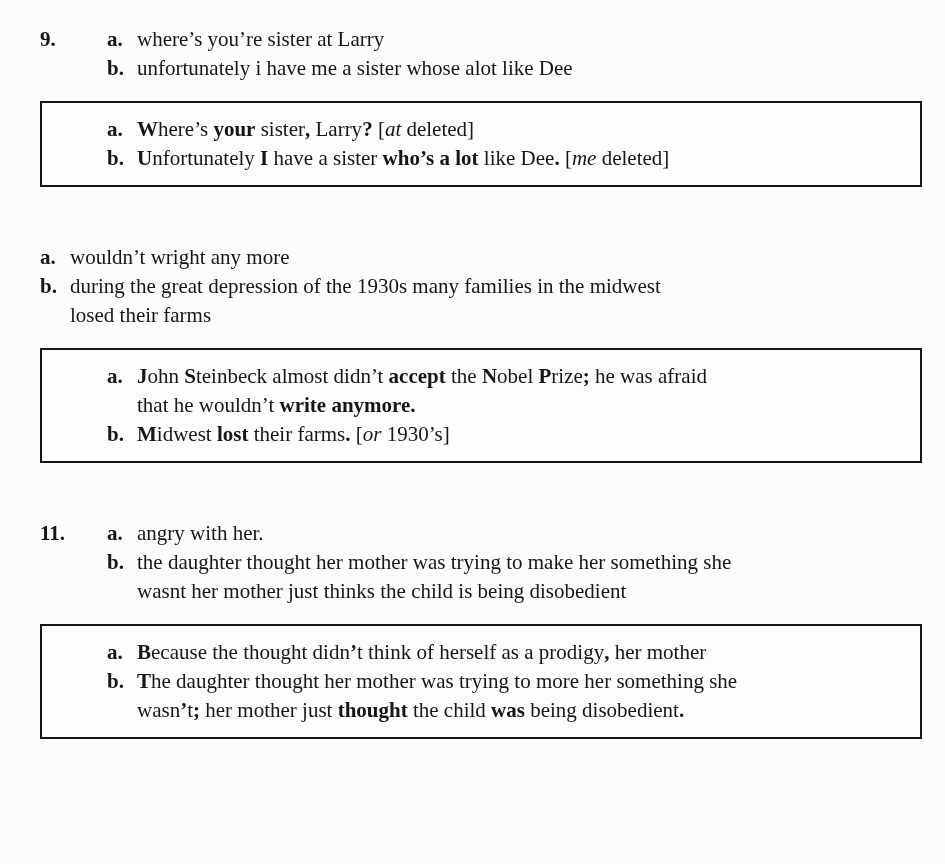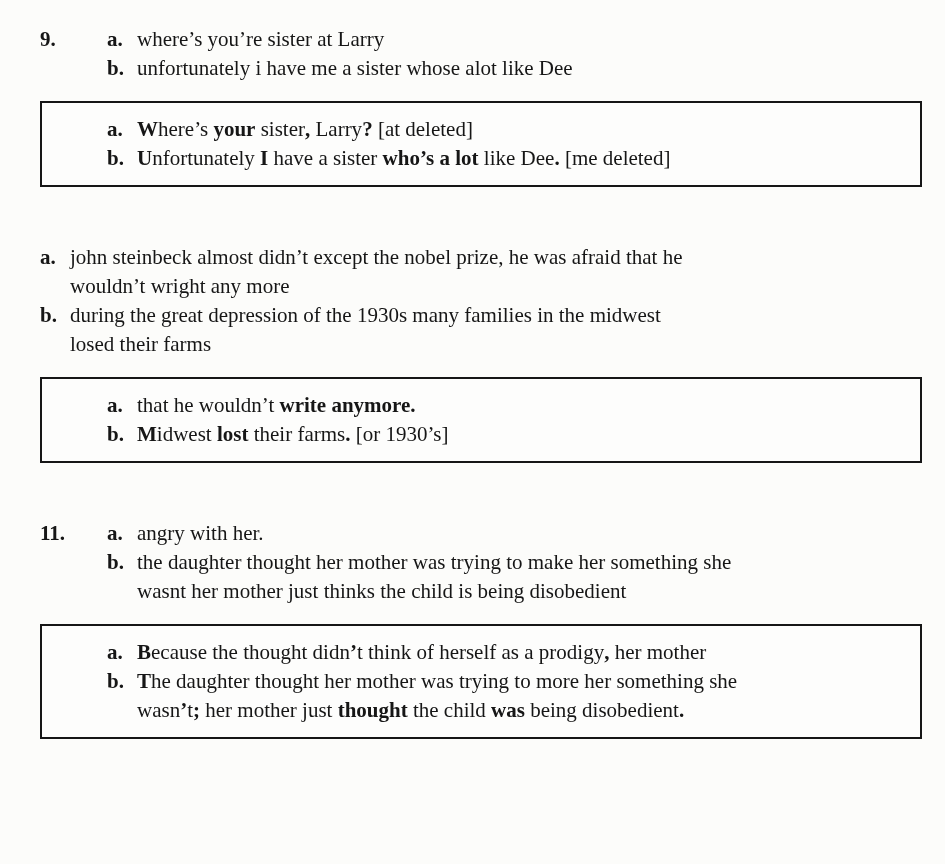--- a/index.html
+++ b/index.html
@@ -57,21 +57,21 @@
   .line {
     line-height: 29px;
     min-height: 29px;
   }
   .answer-box {
     border: 2px solid #161616;
     padding: 12px 12px 12px 65px;
     background: #fdfdfc;
   }
   .b { font-weight: bold; }
-  .i { }
+  .i { font-style: italic; }
 </style>
 </head>
 <body>
 
 <div class="page">
   <div id="worksheet-root">
   <section class="item">
     <div class="original">
       <div class="num">9.</div>
       <div class="entries">
@@ -106,38 +106,38 @@
           </div>
     </div>
   </section>
 
   <section class="item">
     <div class="original">
       <div class="entries">
             <div class="entry">
               <span class="entry-label">a.</span>
               <div class="entry-body">
-                <div class="line"><span>john steinbeck almost didn’t except the nobel prize, he was afraid that he</span></div>
                 <div class="line"><span>wouldn’t wright any more</span></div>
               </div>
             </div>
             <div class="entry">
               <span class="entry-label">b.</span>
               <div class="entry-body">
                 <div class="line"><span>during the great depression of the 1930s many families in the midwest</span></div>
                 <div class="line"><span>losed their farms</span></div>
               </div>
             </div>
           </div>
     </div>
     <div class="answer-box">
       <div class="entries">
             <div class="entry">
               <span class="entry-label">a.</span>
               <div class="entry-body">
+                <div class="line"><span class="b">J</span><span>ohn </span><span class="b">S</span><span>teinbeck almost didn’t </span><span class="b">accept</span><span> the </span><span class="b">N</span><span>obel </span><span class="b">P</span><span>rize</span><span class="b">;</span><span> he was afraid</span></div>
                 <div class="line"><span>that he wouldn’t </span><span class="b">write anymore.</span></div>
               </div>
             </div>
             <div class="entry">
               <span class="entry-label">b.</span>
               <div class="entry-body">
                 <div class="line"><span class="b">M</span><span>idwest </span><span class="b">lost</span><span> their farms</span><span class="b">.</span><span> [</span><span class="i">or</span><span> 1930’s]</span></div>
               </div>
             </div>
           </div>

